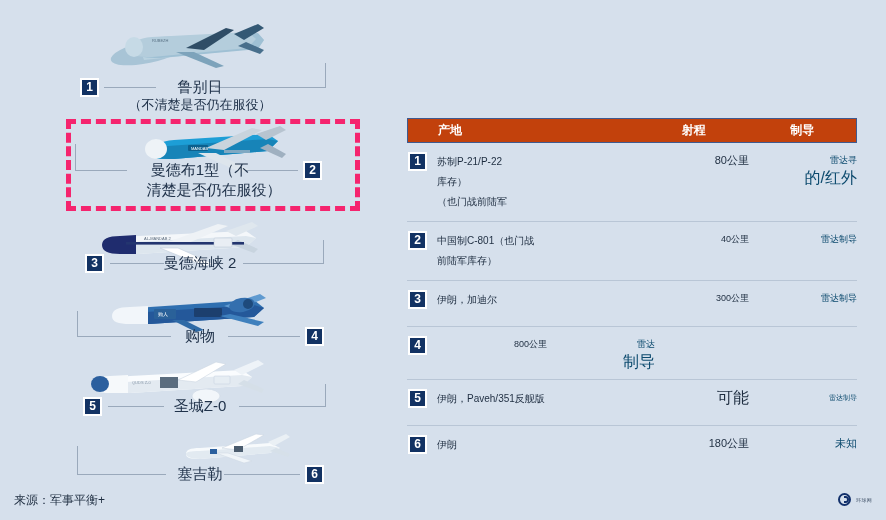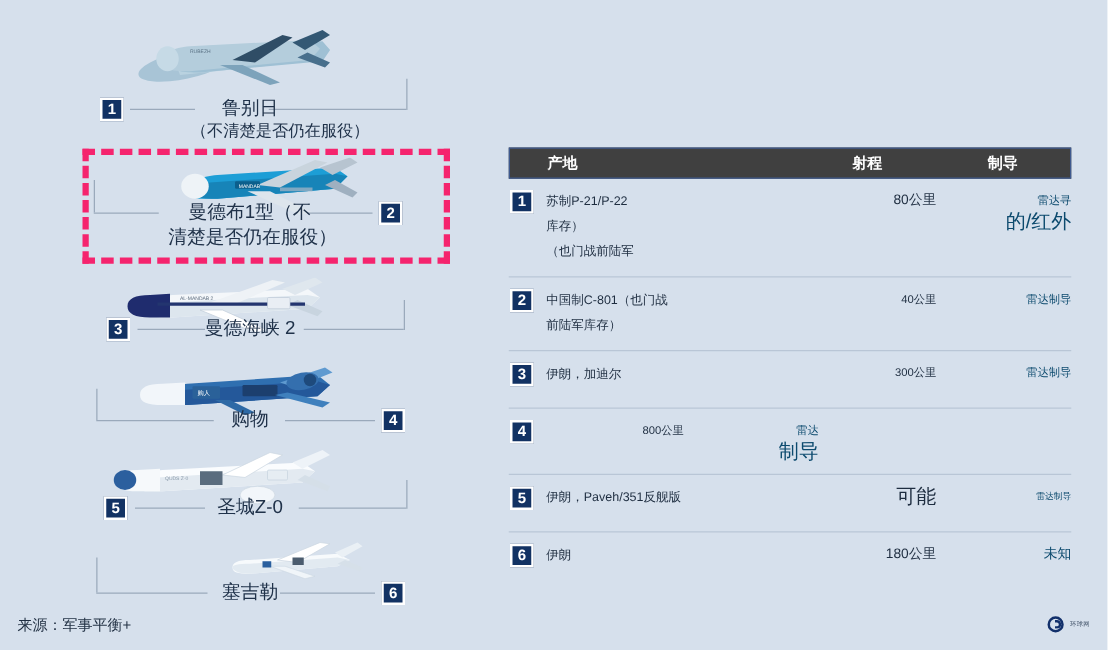--- a/index.html
+++ b/index.html
@@ -116,21 +116,21 @@
     font-family: "Liberation Sans", sans-serif;
   }
   #table {
     position: absolute;
     left: 7px;
     top: 118px;
     width: 450px;
   }
   #thead {
     display: flex;
-    background: #404040;
+    background: #c2410c;
     border: 1px solid #3f5a8f;
     box-sizing: border-box;
     height: 25px;
     align-items: center;
     color: #ffffff;
     font-size: 12px;
     font-weight: bold;
   }
   .th-origin { width: 232px; padding-left: 30px; box-sizing: border-box; }
   .th-range  { width: 110px; text-align: center; }
@@ -247,42 +247,42 @@
         <path d="M68 28 L108 44 L116 42 L86 28 Z" fill="#7da3bb"></path>
         <path d="M126 10 L150 0 L156 4 L136 16 Z" fill="#335874"></path>
         <path d="M130 22 L152 30 L156 26 L138 18 Z" fill="#486f8c"></path>
         <text x="44" y="18" font-size="4" fill="#5a7285" font-family="Liberation Sans, sans-serif">RUBEZH</text>
       </svg>
       <div class="conn-h" style="left:104px; top:87px; width:52px;"></div>
       <div class="conn-h" style="left:215px; top:87px; width:110px;"></div>
       <div class="conn-v" style="left:325px; top:63px; height:25px;"></div>
       <div class="badge" style="left:80px; top:78px;">1</div>
       <div class="mlabel" style="left:0; top:77px; width:400px;">鲁别日</div>
-      <div class="msub" style="left:0; top:96px; width:400px;padding-left:24px;">（不清楚是否仍在服役）</div>
+      <div class="msub" style="left:0; top:96px; width:400px;">（不清楚是否仍在服役）</div>
     </div>
 
     <div class="missile-row" style="top:118px;">
       <svg class="art" style="left:128px; top:8px;" width="160" height="52" viewBox="0 0 160 52">
         <path d="M24 28 C24 20 32 15 46 14 L140 8 L150 15 L140 25 L46 33 C32 33 24 34 24 28 Z" fill="#1d9ed6"></path>
         <path d="M24 28 C24 24 28 21 40 20 L140 13 L150 15 L140 25 L46 33 C32 33 24 32 24 28 Z" fill="#1784b8"></path>
         <ellipse cx="28" cy="23" rx="11" ry="10" fill="#eef3f7"></ellipse>
         <path d="M78 22 L124 2 L134 4 L96 24 Z" fill="#c9d4dd"></path>
         <path d="M70 27 L112 46 L122 44 L88 27 Z" fill="#dde5ec"></path>
         <path d="M128 8 L152 0 L158 4 L138 14 Z" fill="#b7c4d0"></path>
         <path d="M132 22 L154 32 L158 28 L140 18 Z" fill="#9fb0c0"></path>
         <rect x="60" y="19" width="20" height="6" rx="1" fill="#0c5f8c"></rect>
         <rect x="96" y="24" width="26" height="3" fill="#7fa8c2"></rect>
         <text x="63" y="24" font-size="4" fill="#ffffff" font-family="Liberation Sans, sans-serif">MANDAB</text>
       </svg>
       <div class="conn-v" style="left:75px; top:26px; height:26px;"></div>
       <div class="conn-h" style="left:75px; top:52px; width:52px;"></div>
       <div class="conn-h" style="left:246px; top:52px; width:52px;"></div>
       <div class="badge" style="left:303px; top:43px;">2</div>
       <div class="mlabel" style="left:0; top:42px; width:400px;">曼德布1型（不</div>
-      <div class="mlabel" style="left:2px; top:62px; width:400px;">清楚是否仍在服役）</div>
+      <div class="mlabel" style="left:14px; top:62px; width:400px;">清楚是否仍在服役）</div>
     </div>
 
     <div class="missile-row" style="top:218px;">
       <svg class="art" style="left:96px; top:4px;" width="170" height="48" viewBox="0 0 170 48">
         <path d="M22 26 C22 19 28 15 42 14 L150 9 L160 16 L150 25 L42 32 C28 32 22 32 22 26 Z" fill="#f4f7fa"></path>
         <path d="M22 26 C22 23 26 21 38 20 L150 14 L160 16 L150 25 L42 32 C28 32 22 30 22 26 Z" fill="#dde6ee"></path>
         <path d="M6 23 C6 17 12 14 24 14 L40 13 L40 32 L24 32 C12 32 6 29 6 23 Z" fill="#1f2c6e"></path>
         <path d="M72 20 L122 2 L132 4 L90 22 Z" fill="#eef2f6"></path>
         <path d="M64 26 L108 44 L118 42 L82 26 Z" fill="#ffffff" stroke="#c3cfdb" stroke-width="0.6"></path>
         <path d="M130 9 L156 0 L162 4 L140 14 Z" fill="#dfe7ee"></path>

